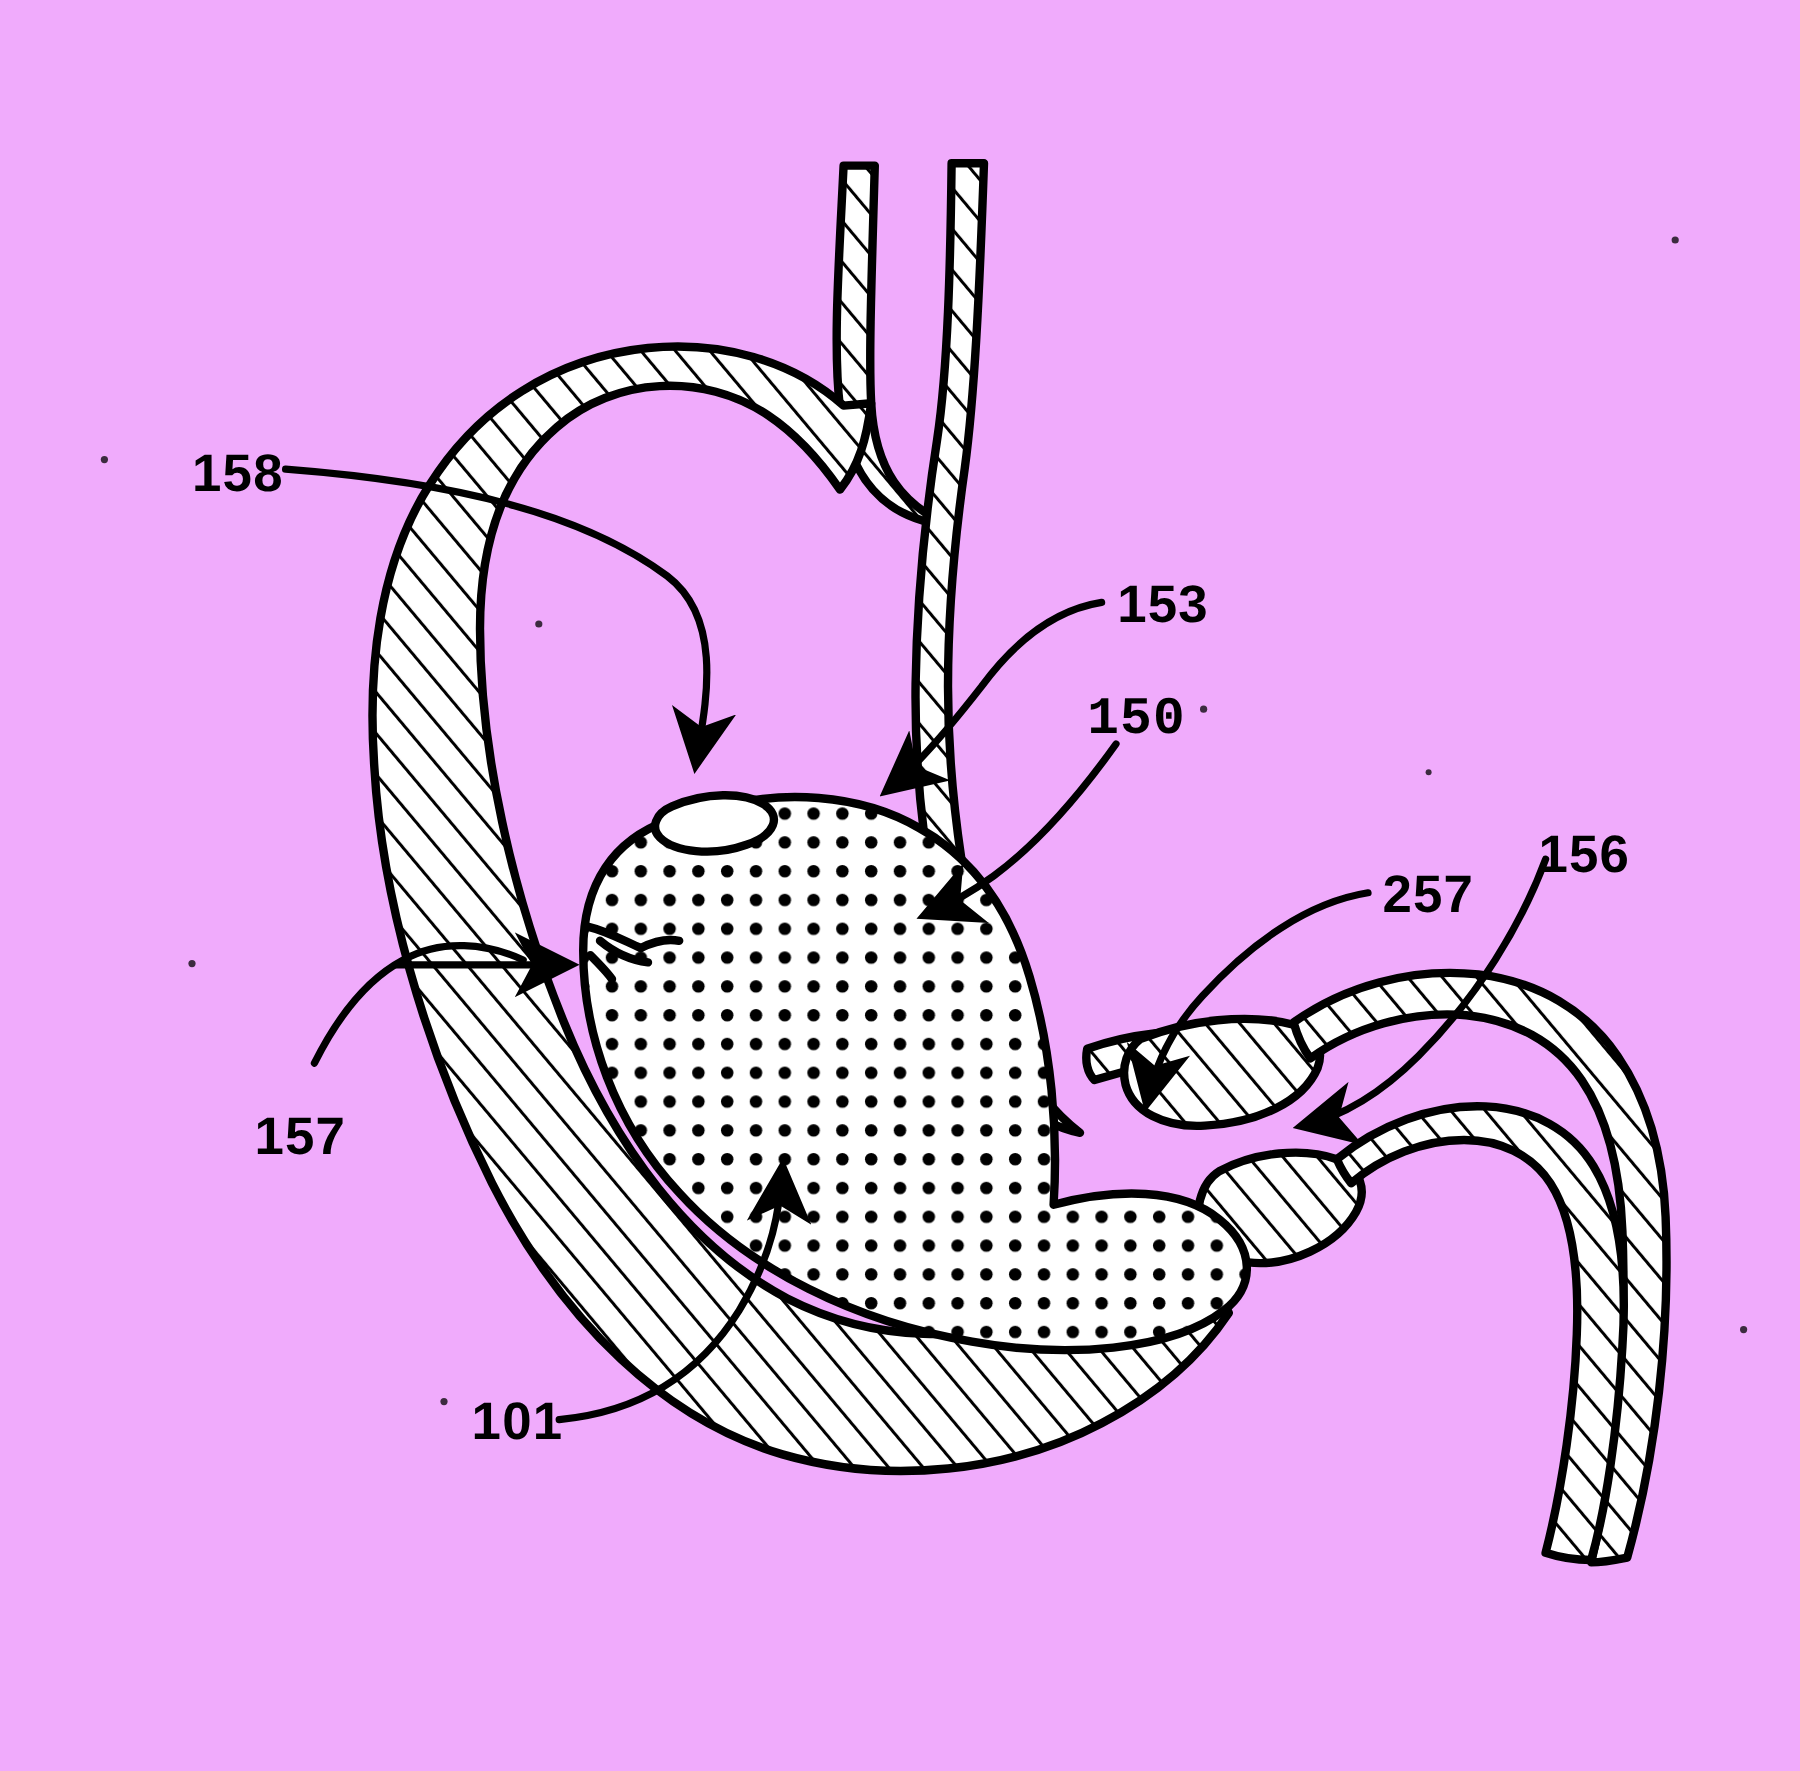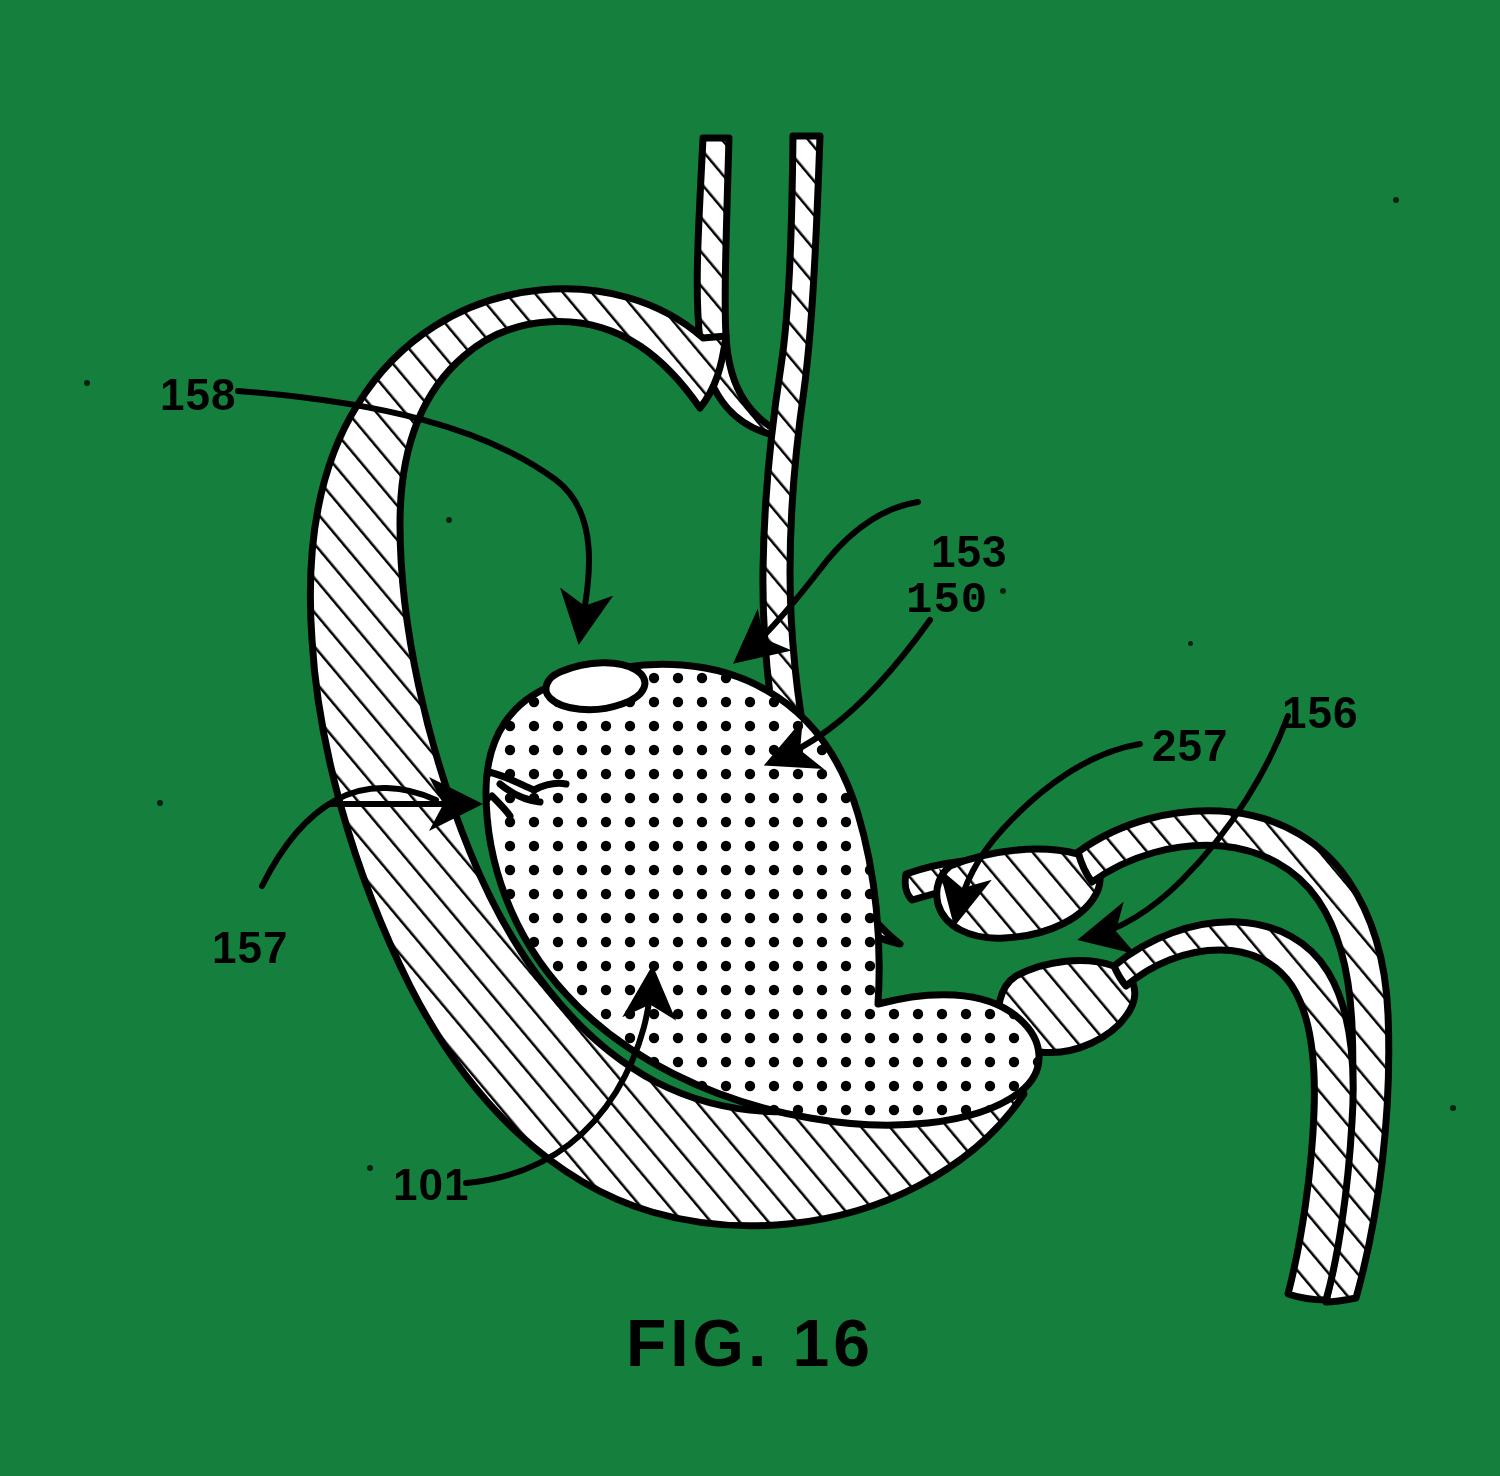--- a/index.html
+++ b/index.html
@@ -7,21 +7,21 @@
     padding: 0;
     background: #ffffff;
   }
   body {
     font-family: "Liberation Sans", sans-serif;
   }
   #figure-page {
     position: relative;
     width: 1500px;
     height: 1476px;
-    background: #15803d;
+    background: #f0abfc;
     overflow: hidden;
   }
   #figure-svg {
     position: absolute;
     left: 0;
     top: 0;
     width: 1500px;
     height: 1476px;
     display: block;
   }
@@ -211,33 +211,32 @@
                C 368,782 406,786 436,800"></path>
       <path d="M 330,804 L 474,804" marker-end="url(#arrowhead)"></path>
 
       <path d="M 466,1183 C 540,1176 586,1140 616,1092
                C 644,1046 650,1006 652,974" marker-end="url(#arrowhead)"></path>
     </g>
   </svg>
 
   <div class="ref-label" style="left:160px; top:373px;">158</div>
 
-  <div class="ref-label" style="left:931px; top:482px;margin-top:48px;">153</div>
+  <div class="ref-label" style="left:931px; top:482px;">153</div>
 
   <div class="ref-label" style="left:906px; top:578px;font-family:Liberation Mono, monospace;">150</div>
 
   <div class="ref-label" style="left:1152px; top:724px;">257</div>
 
   <div class="ref-label" style="left:1282px; top:691px;text-align:right;">156</div>
 
   <div class="ref-label" style="left:212px; top:926px;">157</div>
 
   <div class="ref-label" style="left:393px; top:1163px;">101</div>
 
-  <div id="fig-caption">FIG. 16</div>
 
   <div class="speck" style="left:1393px; top:197px; width:6px; height:6px;"></div>
   <div class="speck" style="left:446px; top:517px; width:6px; height:6px;"></div>
   <div class="speck" style="left:84px; top:380px; width:6px; height:6px;"></div>
   <div class="speck" style="left:157px; top:800px; width:6px; height:6px;"></div>
   <div class="speck" style="left:1450px; top:1105px; width:6px; height:6px;"></div>
   <div class="speck" style="left:367px; top:1165px; width:6px; height:6px;"></div>
   <div class="speck" style="left:1000px; top:588px; width:6px; height:6px;"></div>
   <div class="speck" style="left:1188px; top:641px; width:5px; height:5px;"></div>
 </div>

